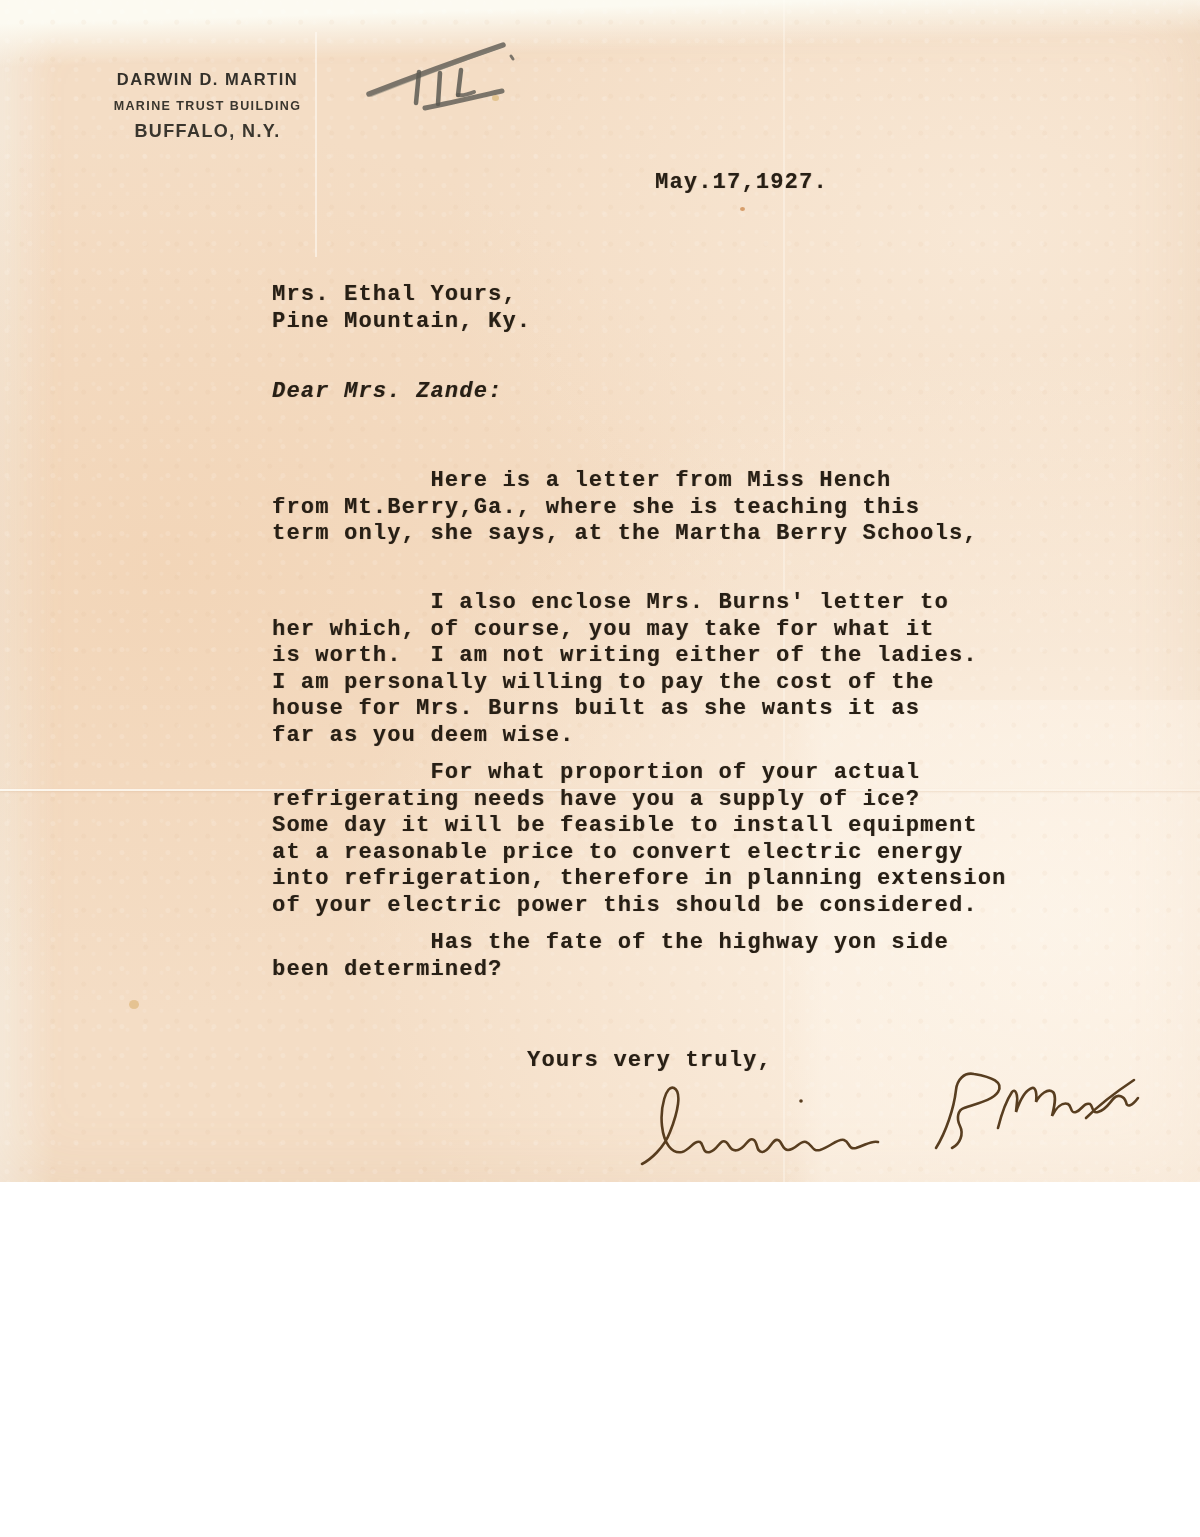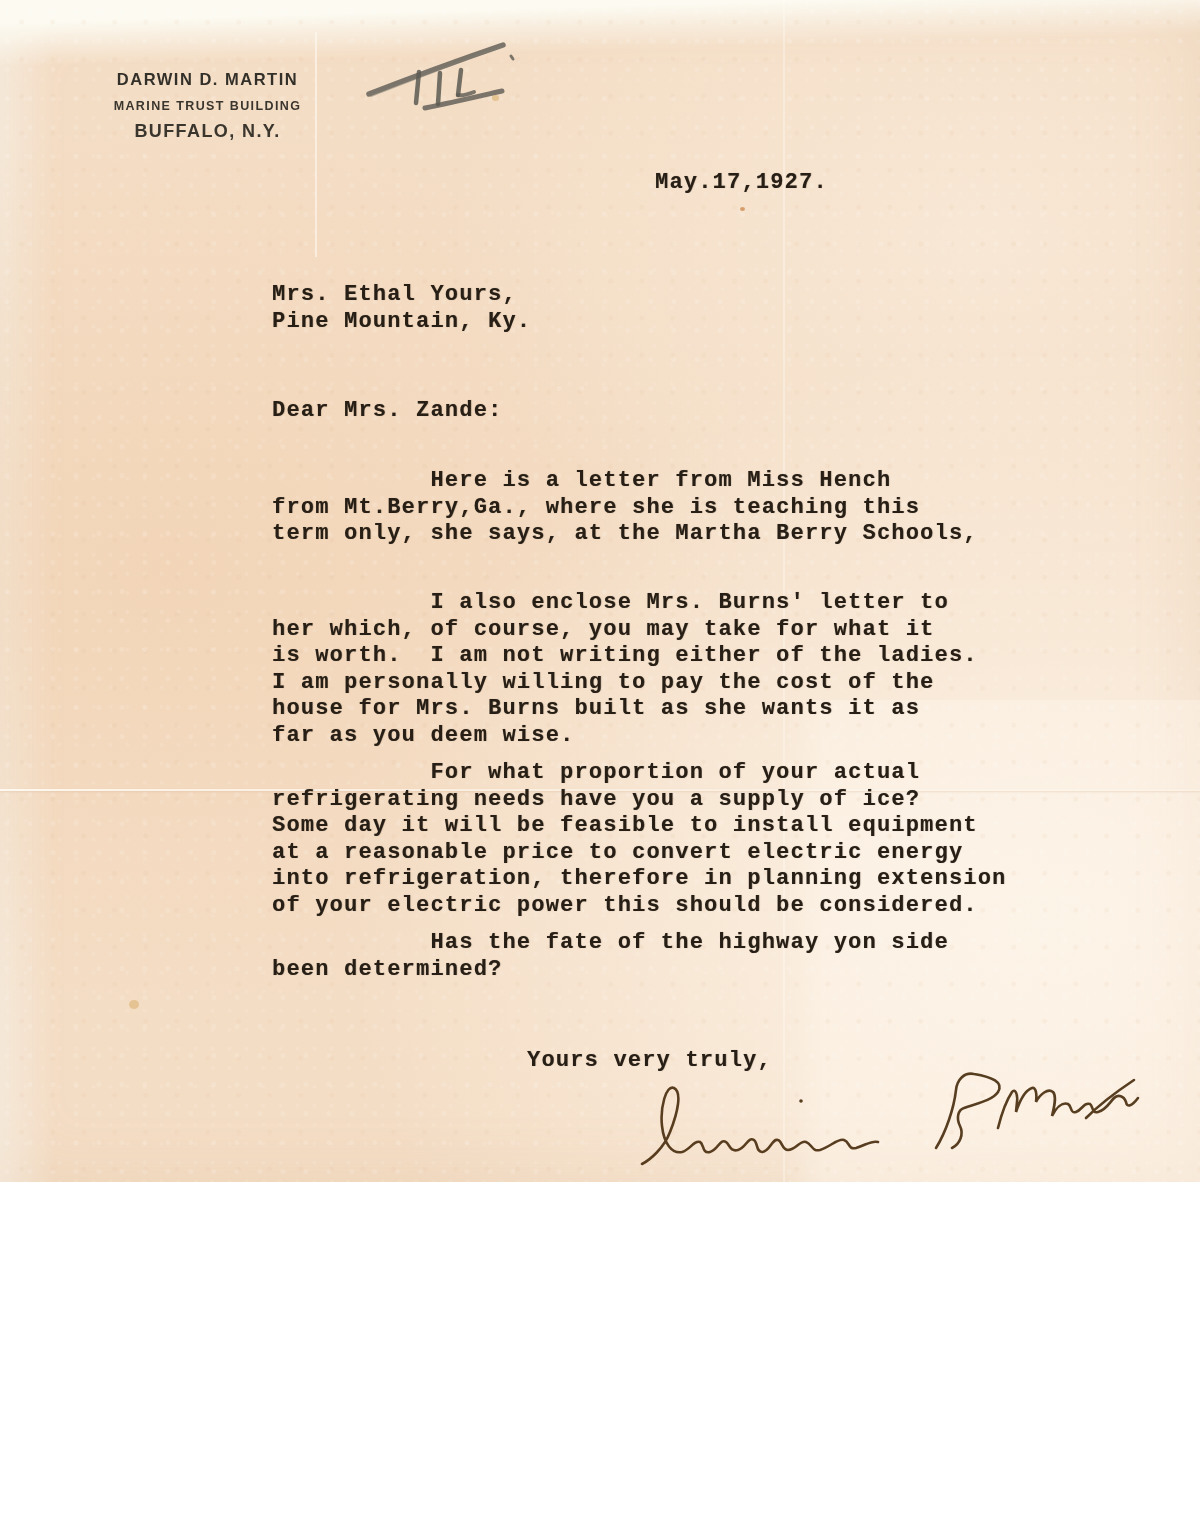--- a/index.html
+++ b/index.html
@@ -53,21 +53,21 @@
   .lh3 { font-size:18px; letter-spacing:1.4px; color:#3a362e; }
   .tw {
     position:absolute; font-family:"Liberation Mono", monospace;
     font-size:22px; font-weight:bold; letter-spacing:1.2px; line-height:26.6px;
     color:#271f15; white-space:pre;
     text-shadow:0.4px 0.4px 0.7px rgba(48,34,20,0.5);
   }
   .tline { white-space:pre; }
   .date       { left:655px; top:170px; }
   .recipient  { left:272px; top:282px; }
-  .salutation { left:272px; top:398px; }
+  .salutation { left:272px; top:379px;font-style:italic; }
   .para1      { left:272px; top:468px; }
   .para2      { left:272px; top:590px; }
   .para3      { left:272px; top:760px; }
   .para4      { left:272px; top:930px; }
   .closing    { left:527px; top:1048px; }
   .pencil-mark { position:absolute; left:355px; top:28px; width:200px; height:95px; }
   .signature   { position:absolute; left:620px; top:1068px; width:540px; height:112px; }
   .watermark {
     position:absolute; left:788px; top:1437px;
     font-family:"DejaVu Sans", sans-serif; font-size:25px; letter-spacing:0.5px;

